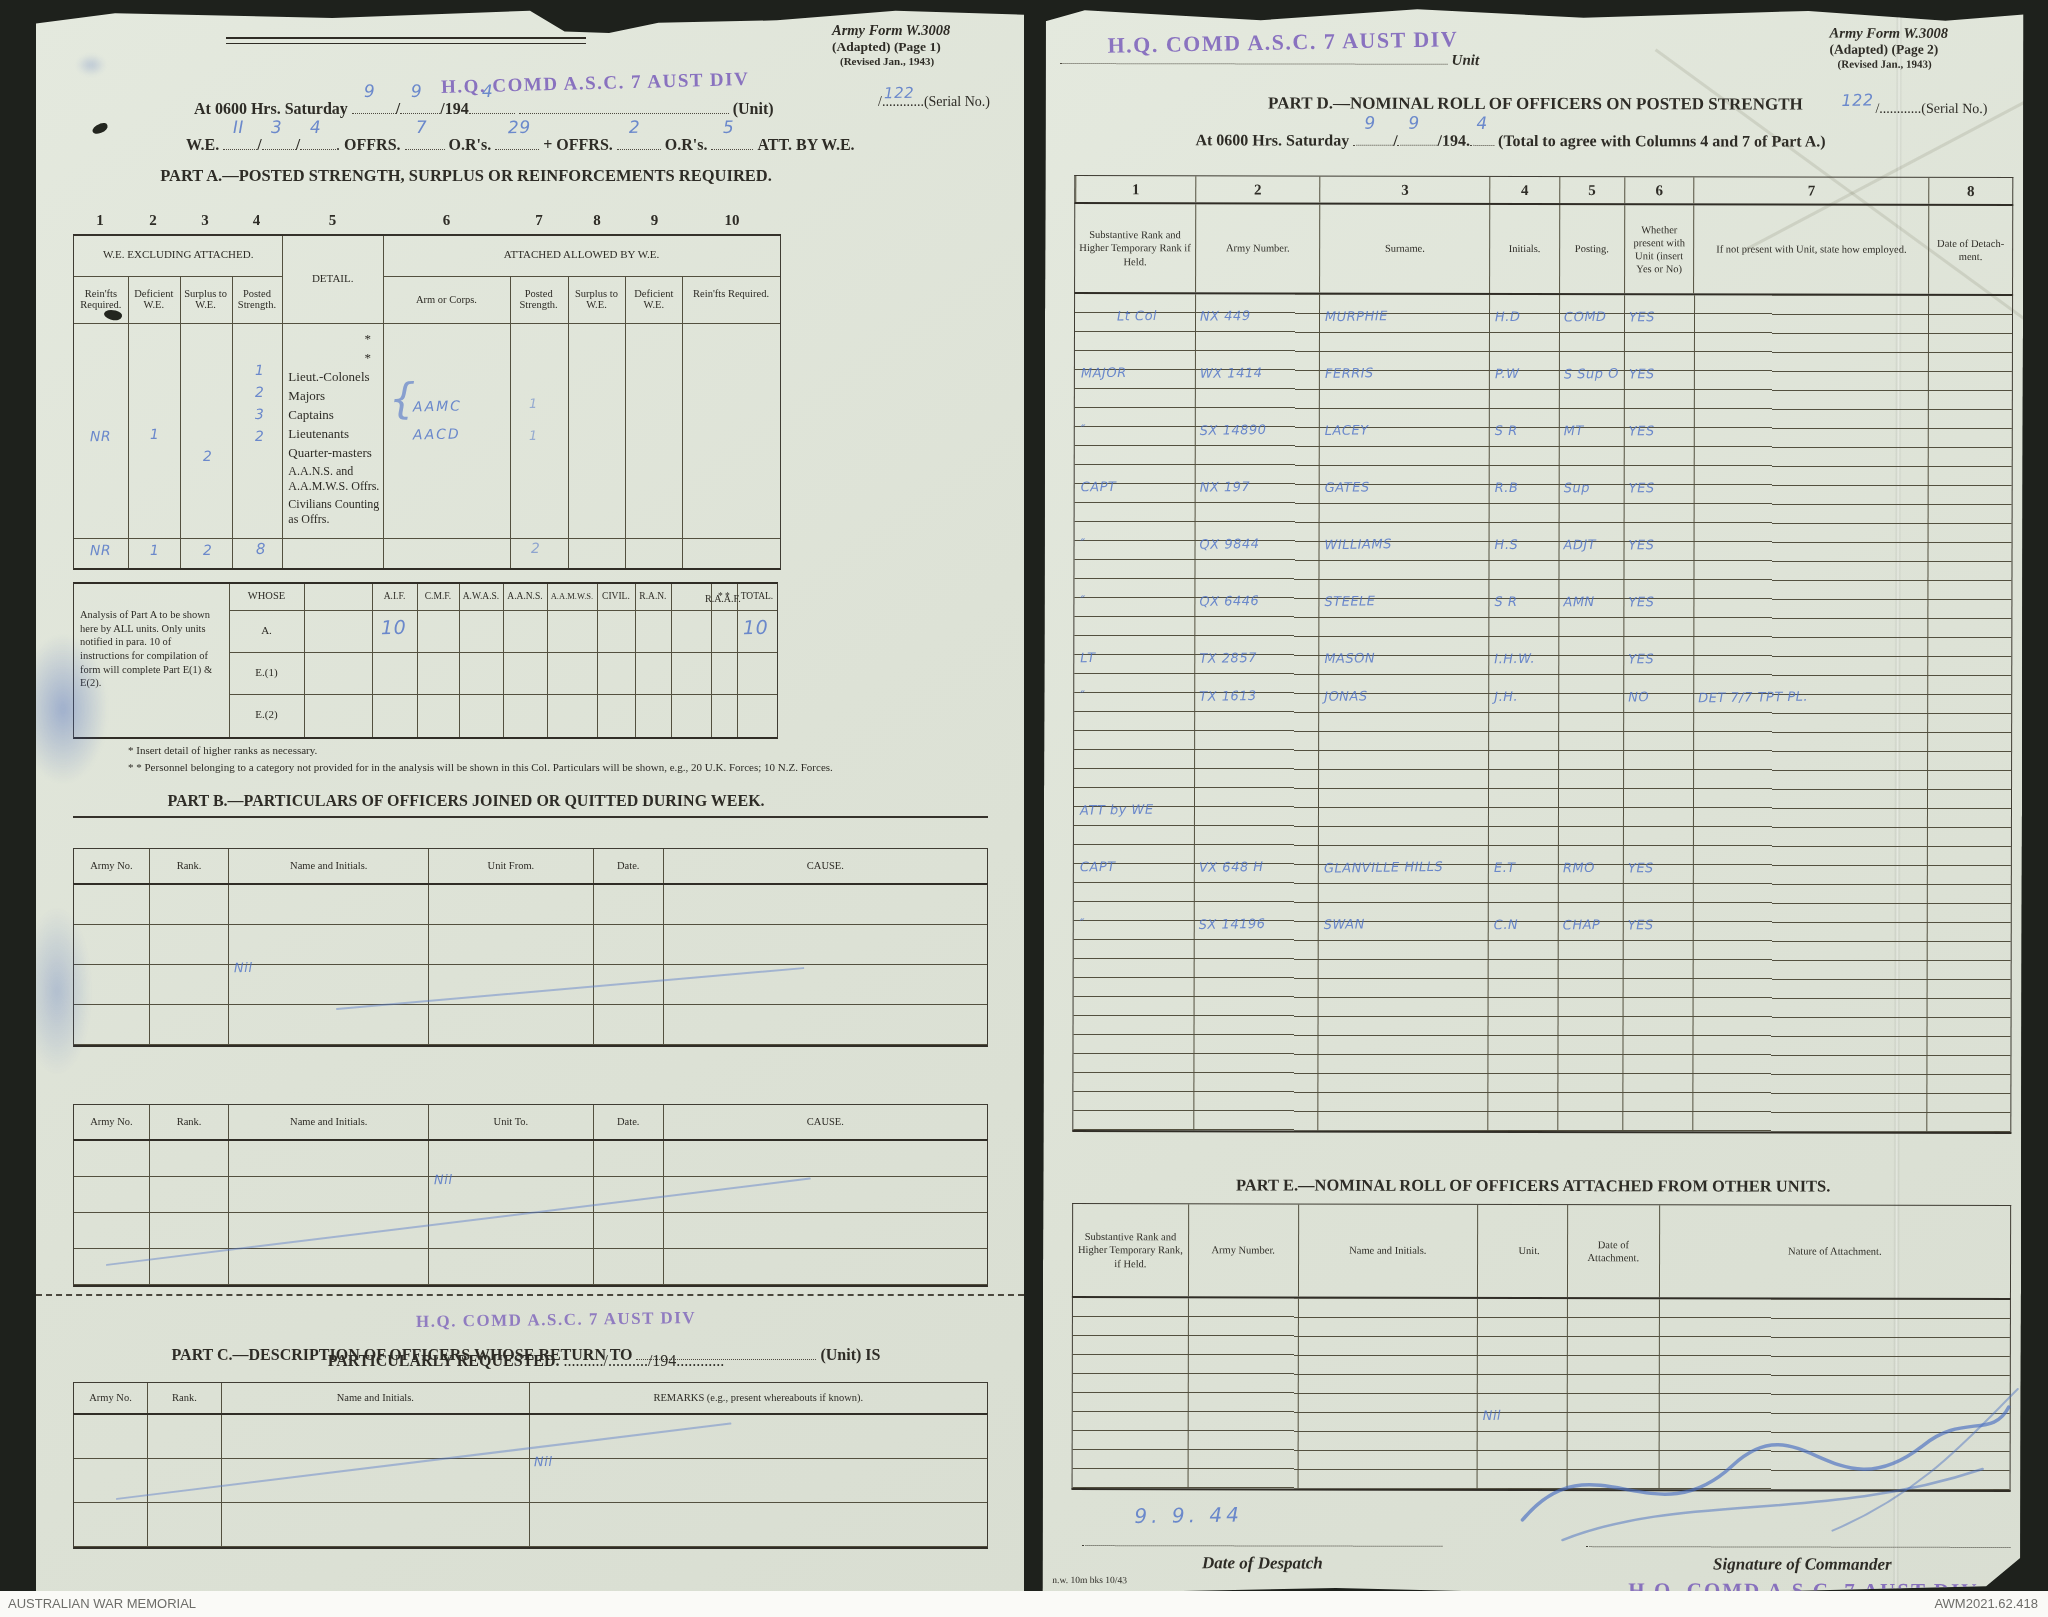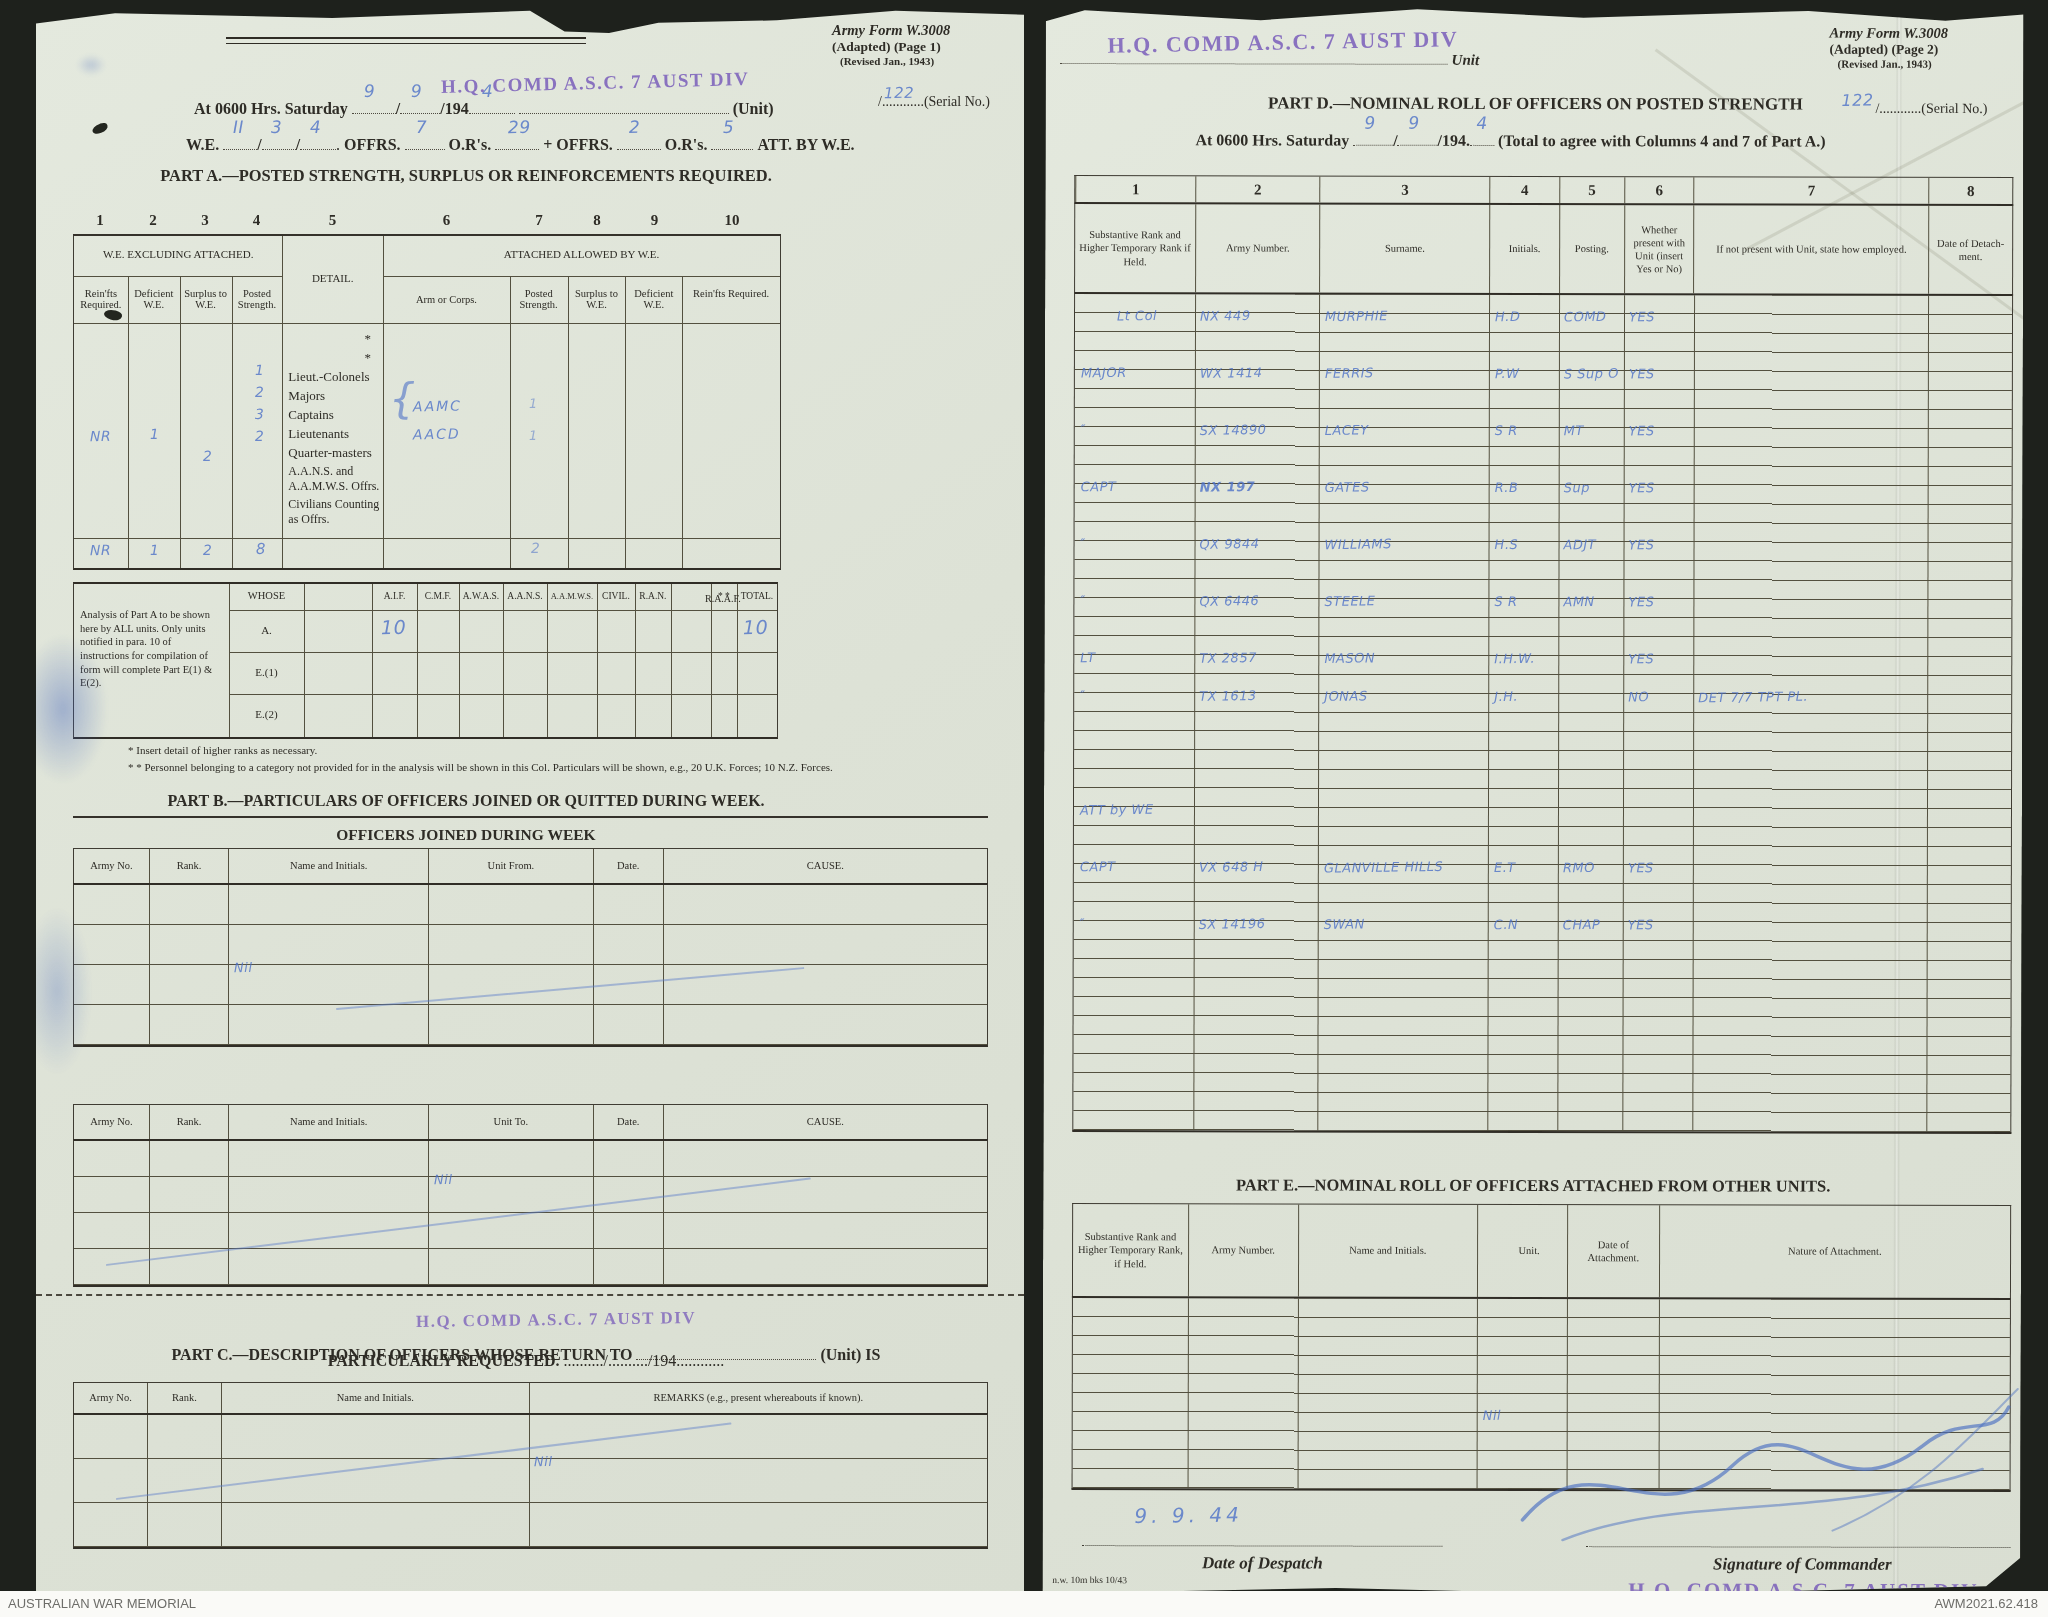--- a/index.html
+++ b/index.html
@@ -198,21 +198,20 @@
     <div class="abs ctr" style="left:22.05%;top:124px;width:10.67%;font-size:11px;">E.(2)</div>
     <span class="abs hw" style="left:43.6%;top:32px;font-size:19px;">10</span>
     <span class="abs hw" style="left:95.2%;top:32px;font-size:19px;">10</span>
   </div>
 
   <div class="abs" style="left:92px;top:738px;font-size:11px;">* Insert detail of higher ranks as necessary.</div>
   <div class="abs" style="left:92px;top:755px;font-size:11px;">* * Personnel belonging to a category not provided for in the analysis will be shown in this Col.  Particulars will be shown, e.g., 20 U.K. Forces; 10 N.Z. Forces.</div>
 
   <div class="abs ctr bl" style="left:60px;top:786px;width:740px;font-size:16px;">PART B.—PARTICULARS OF OFFICERS JOINED OR QUITTED DURING WEEK.</div>
   <div class="thick" style="left:37px;top:810px;width:915px;"></div>
-  <div class="abs ctr bl" style="left:60px;top:820px;width:740px;font-size:15.5px;">OFFICERS JOINED DURING WEEK</div>
 
   <div class="abs" style="left:37px;top:842px;width:915px;">
     <div class="hrow" style="height:34px;">
       <i class="hc" style="flex-basis:8.2%;">Army No.</i>
       <i class="hc" style="flex-basis:8.7%;">Rank.</i>
       <i class="hc" style="flex-basis:21.9%;">Name and Initials.</i>
       <i class="hc" style="flex-basis:18.0%;">Unit From.</i>
       <i class="hc" style="flex-basis:7.7%;">Date.</i>
       <i class="hc" style="flex-basis:35.5%;">CAUSE.</i>
     </div>
@@ -347,21 +346,21 @@
         <span class="hw gw" style="left: 44.79%; top: 71px;">P.W</span>
         <span class="hw gw" style="left: 52.24%; top: 71px;">S Sup O</span>
         <span class="hw gw" style="left: 59.16%; top: 71px;">YES</span>
         <span class="hw gw" style="left: 0.6%; top: 128px;">″</span>
         <span class="hw gw" style="left: 13.38%; top: 128px;">SX 14890</span>
         <span class="hw gw" style="left: 26.69%; top: 128px;">LACEY</span>
         <span class="hw gw" style="left: 44.79%; top: 128px;">S R</span>
         <span class="hw gw" style="left: 52.24%; top: 128px;">MT</span>
         <span class="hw gw" style="left: 59.16%; top: 128px;">YES</span>
         <span class="hw gw" style="left: 0.6%; top: 185px;">CAPT</span>
-        <span class="hw gw" style="left: 13.38%; top: 185px; font-weight: bold;">NX 197</span>
+        <span class="hw gw" style="left: 13.38%; top: 185px;">NX 197</span>
         <span class="hw gw" style="left: 26.69%; top: 185px;">GATES</span>
         <span class="hw gw" style="left: 44.79%; top: 185px;">R.B</span>
         <span class="hw gw" style="left: 52.24%; top: 185px;">Sup</span>
         <span class="hw gw" style="left: 59.16%; top: 185px;">YES</span>
         <span class="hw gw" style="left: 0.6%; top: 242px;">″</span>
         <span class="hw gw" style="left: 13.38%; top: 242px;">QX 9844</span>
         <span class="hw gw" style="left: 26.69%; top: 242px;">WILLIAMS</span>
         <span class="hw gw" style="left: 44.79%; top: 242px;">H.S</span>
         <span class="hw gw" style="left: 52.24%; top: 242px;">ADJT</span>
         <span class="hw gw" style="left: 59.16%; top: 242px;">YES</span>

